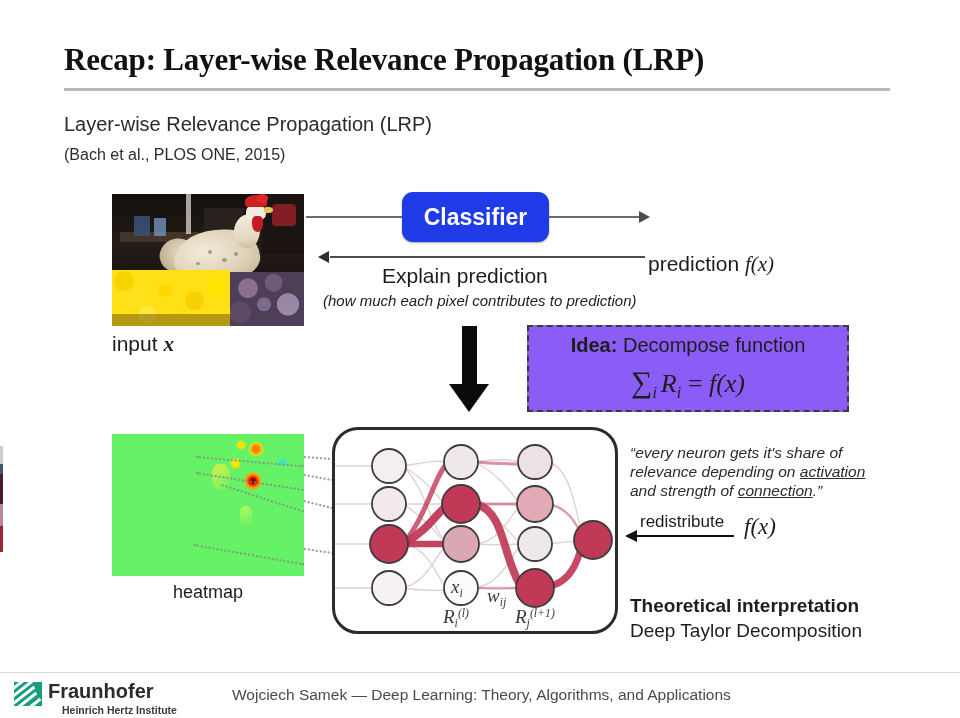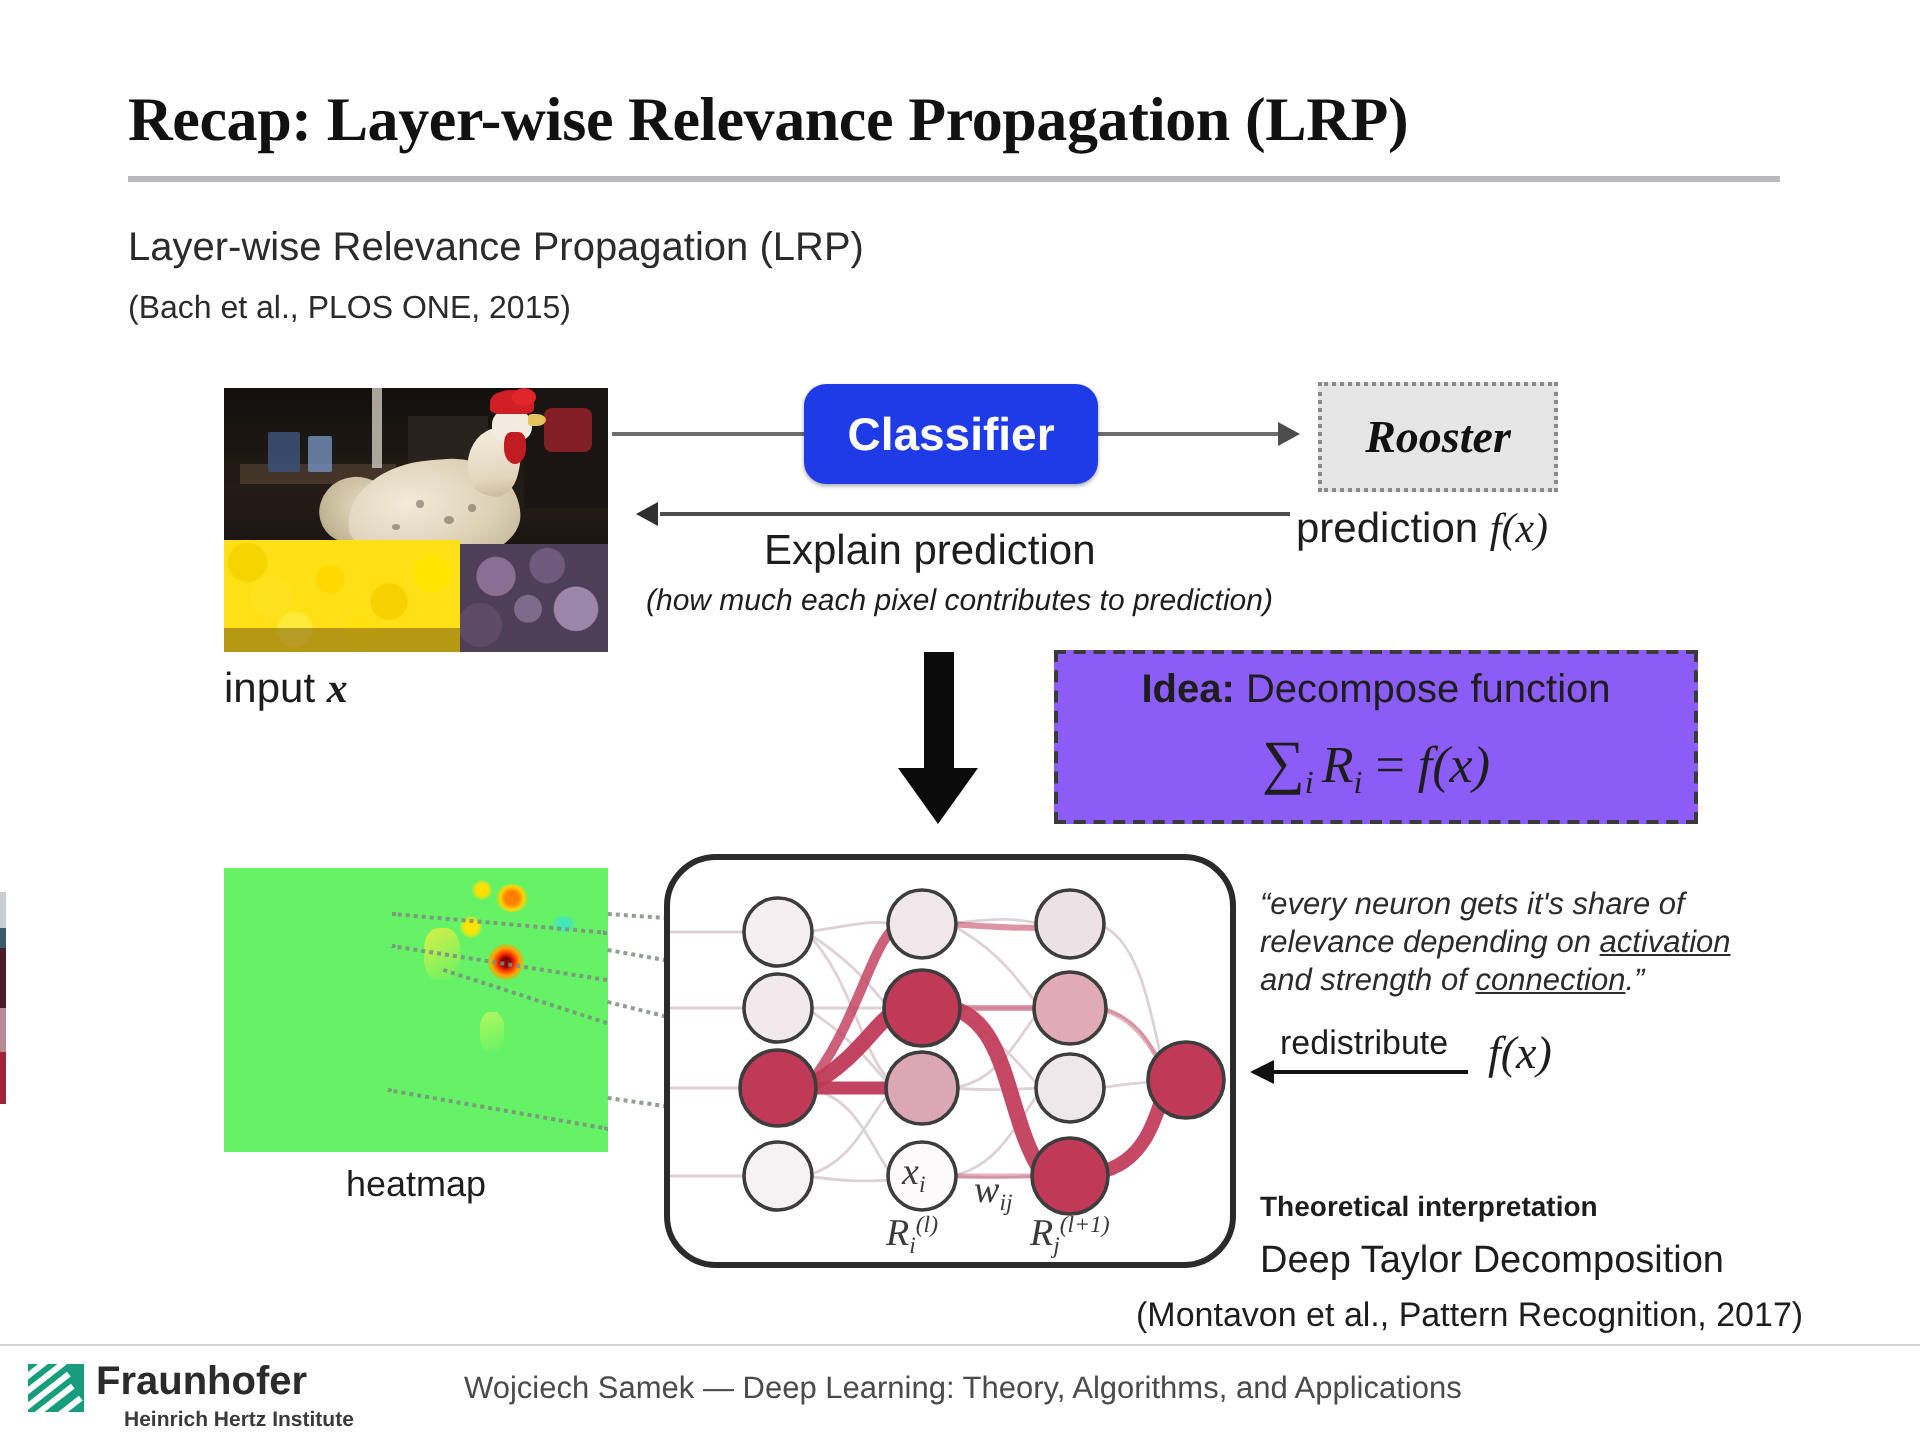--- a/index.html
+++ b/index.html
@@ -200,21 +200,21 @@
 
   
   #redist-line{position:absolute;left:636px;top:535px;width:98px;height:2px;background:#111;}
   #redist-head{position:absolute;left:625px;top:530px;width:0;height:0;
     border-top:6px solid transparent;border-bottom:6px solid transparent;border-right:12px solid #111;}
   #redist-label{position:absolute;left:640px;top:512px;font-size:17px;color:#1d1d1d;white-space:nowrap;}
   #redist-fx{position:absolute;left:744px;top:514px;font-family:"Liberation Serif",serif;
     font-size:23px;color:#1d1d1d;white-space:nowrap;}
 
   
-  #theo-title{position:absolute;left:630px;top:595px;font-size:14px;font-weight:bold;white-space:nowrap;}
+  #theo-title{position:absolute;left:630px;top:595px;font-size:19px;font-weight:bold;white-space:nowrap;}
   #theo-sub{position:absolute;left:630px;top:620px;font-size:19px;white-space:nowrap;}
   #theo-cite{position:absolute;left:568px;top:648px;font-size:17px;white-space:nowrap;}
 
   
   #footer-rule{position:absolute;left:0;top:672px;width:960px;height:1px;background:#d4d4d4;}
   #logo{position:absolute;left:14px;top:680px;width:200px;height:34px;}
   #logo-mark{position:absolute;left:0;top:2px;width:28px;height:24px;background:#179c7d;overflow:hidden;}
   #logo-mark .stripe{position:absolute;width:34px;height:3px;background:#fff;transform:rotate(-38deg);}
   #logo-name{position:absolute;left:34px;top:0px;font-size:20px;font-weight:bold;color:#2b2b2b;}
   #logo-sub{position:absolute;left:48px;top:24px;font-size:10.5px;font-weight:bold;color:#3a3a3a;}
@@ -270,23 +270,20 @@
 
   <div class="hline" style="left:306px;top:216px;width:96px;"></div>
 
   <div class="hline" style="left:549px;top:216px;width:90px;"></div>
   <div class="arrowhead-r" style="left:639px;top:211px;"></div>
 
   <div id="classifier-box">
     <span id="classifier-label">Classifier</span>
   </div>
 
-  <div id="rooster-box">
-    <span id="rooster-label">Rooster</span>
-  </div>
   <div id="prediction-text"><span>prediction </span><span class="mathvar" style="font-weight:normal;">f(x)</span></div>
 
   <div class="hline" style="left:330px;top:256px;width:315px;background:#4d4d4d;"></div>
   <div class="arrowhead-l" style="left:318px;top:251px;"></div>
   <div id="explain-title">Explain prediction</div>
   <div id="explain-sub">(how much each pixel contributes to prediction)</div>
 
   <div id="bigarrow-shaft"></div>
   <div id="bigarrow-head"></div>
 
@@ -393,21 +390,20 @@
 
   <div id="quote"><span>“every neuron gets it's share of relevance depending on </span><u>activation</u><span> and strength of </span><u>connection</u><span>.”</span></div>
 
   <div id="redist-label">redistribute</div>
   <div id="redist-line"></div>
   <div id="redist-head"></div>
   <div id="redist-fx"><span class="ital">f(x)</span></div>
 
   <div id="theo-title">Theoretical interpretation</div>
   <div id="theo-sub">Deep Taylor Decomposition</div>
-  <div id="theo-cite">(Montavon et al., Pattern Recognition, 2017)</div>
 
   <div id="footer-rule"></div>
   <div id="logo">
     <div id="logo-mark">
       <div class="stripe" style="left:-14px;top:2px;"></div>
       <div class="stripe" style="left:-12px;top:8px;"></div>
       <div class="stripe" style="left:-10px;top:14px;"></div>
       <div class="stripe" style="left:-8px;top:20px;"></div>
       <div class="stripe" style="left:-4px;top:26px;"></div>
     </div>

